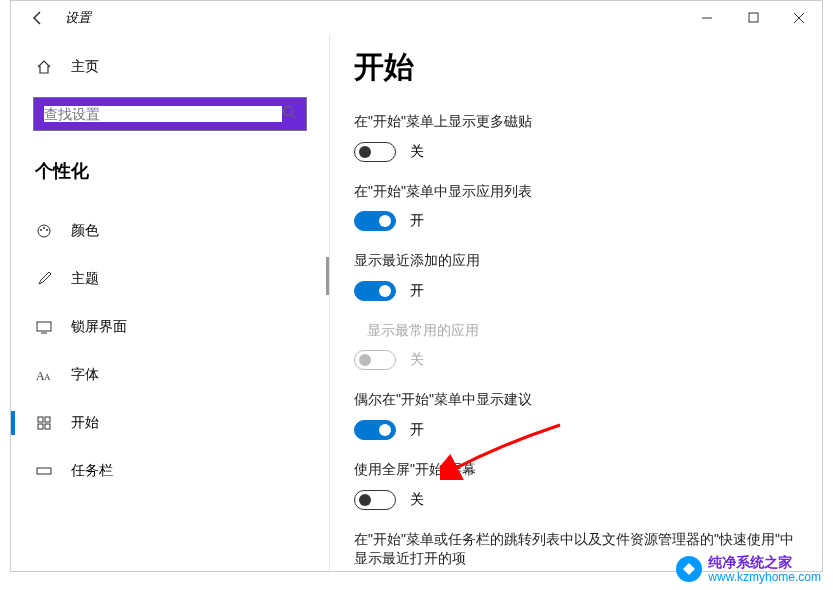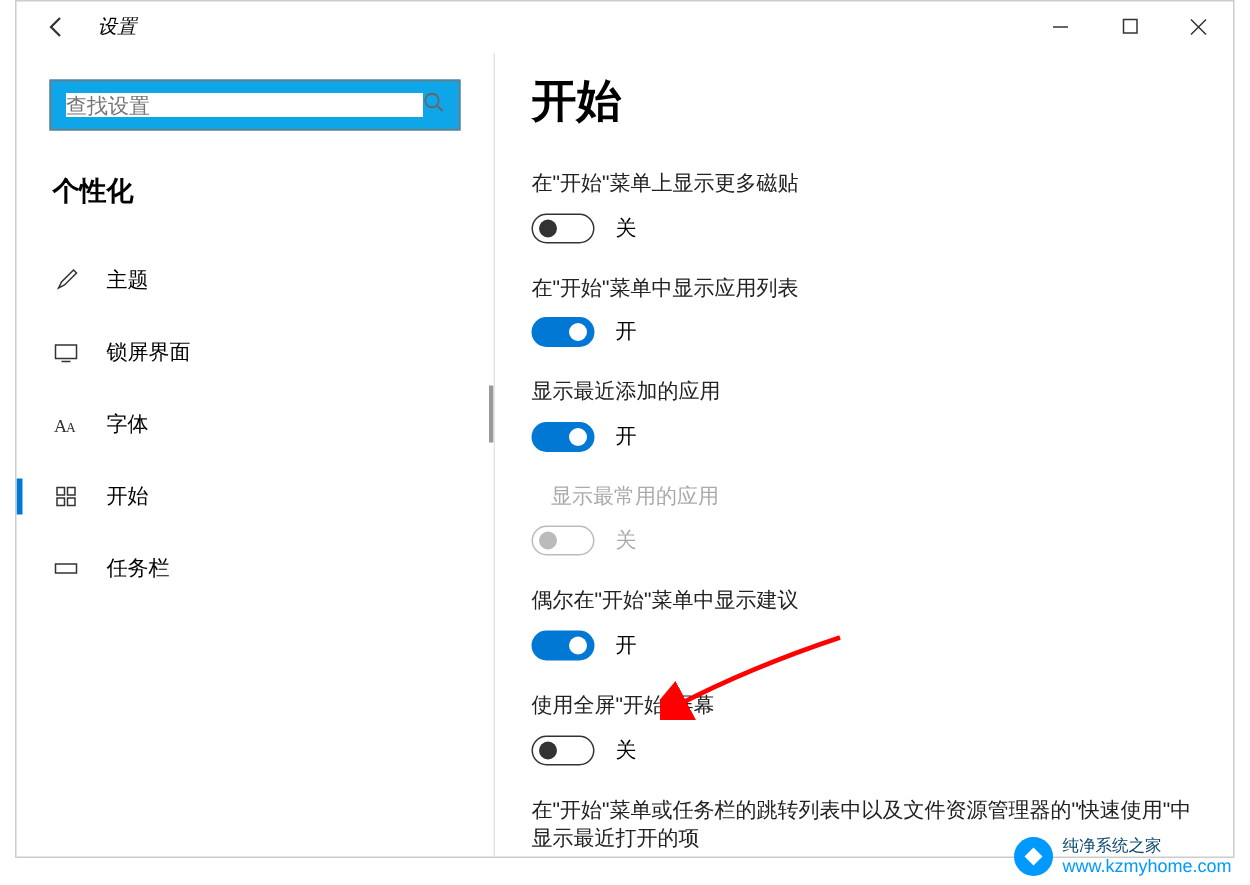--- a/index.html
+++ b/index.html
@@ -75,21 +75,21 @@
   font-size: 14px;
   gap: 18px;
 }
 .search-box {
   margin: 8px 22px 18px 22px;
   height: 34px;
   border: 1px solid #777;
   display: flex;
   align-items: center;
   padding: 0 10px;
-  background: #0ea5e9;
+  background: #6d28d9;
 }
 .search-input {
   border: none;
   outline: none;
   flex: 1;
   font-size: 14px;
   color: #666;
   font-family: inherit;
 }
 .category-label {
@@ -205,23 +205,23 @@
 .wm-logo {
   width: 26px;
   height: 26px;
   border-radius: 50%;
   background: #0099ff;
   display: flex;
   align-items: center;
   justify-content: center;
 }
 .wm-text {
-  font-size: 11px;
-  color: #0c4a6e;
-  font-weight: 400;
+  font-size: 14px;
+  color: #6d28d9;
+  font-weight: 700;
   line-height: 1.1;
 }
 .wm-url {
   font-size: 12px;
   color: #0099ff;
 }
 .scrollthumb {
   position: absolute;
   right: 0;
   top: 222px;
@@ -257,34 +257,53 @@
         <svg width="12" height="12" viewBox="0 0 12 12">
             <path d="M1 1 L11 11 M11 1 L1 11" stroke="#333" stroke-width="1"></path>
           </svg>
       </div>
     </div>
   </div>
 
   <div class="content">
 
     <div class="sidebar">
+      <div class="home-row">
+        <span class="nav-icon">
+          <svg width="16" height="16" viewBox="0 0 16 16">
+              <path d="M2 8 L8 2 L14 8 M4 7 V14 H12 V7" stroke="#333" stroke-width="1.2" fill="none"></path>
+            </svg>
+        </span>
+        <span>主页</span>
+      </div>
 
       <div class="search-box">
         <input class="search-input" placeholder="查找设置" style="">
         <span>
           <svg width="14" height="14" viewBox="0 0 14 14">
               <circle cx="6" cy="6" r="4.5" stroke="#666" stroke-width="1.2" fill="none"></circle>
               <line x1="9.5" y1="9.5" x2="13" y2="13" stroke="#666" stroke-width="1.2"></line>
             </svg>
         </span>
       </div>
 
       <div class="category-label">个性化</div>
 
       <div class="nav-list">
+        <div class="nav-item">
+          <span class="nav-icon">
+            <svg width="16" height="16" viewBox="0 0 16 16">
+                <circle cx="8" cy="8" r="6" stroke="#333" stroke-width="1" fill="none"></circle>
+                <circle cx="5" cy="7" r="1" fill="#333"></circle>
+                <circle cx="8" cy="5" r="1" fill="#333"></circle>
+                <circle cx="11" cy="7" r="1" fill="#333"></circle>
+              </svg>
+          </span>
+          <span>颜色</span>
+        </div>
         <div class="nav-item">
           <span class="nav-icon">
             <svg width="16" height="16" viewBox="0 0 16 16">
                 <path d="M3 13 L5 9 L13 1 L15 3 L7 11 Z" stroke="#333" stroke-width="1" fill="none"></path>
               </svg>
           </span>
           <span>主题</span>
         </div>
         <div class="nav-item">
           <span class="nav-icon">

